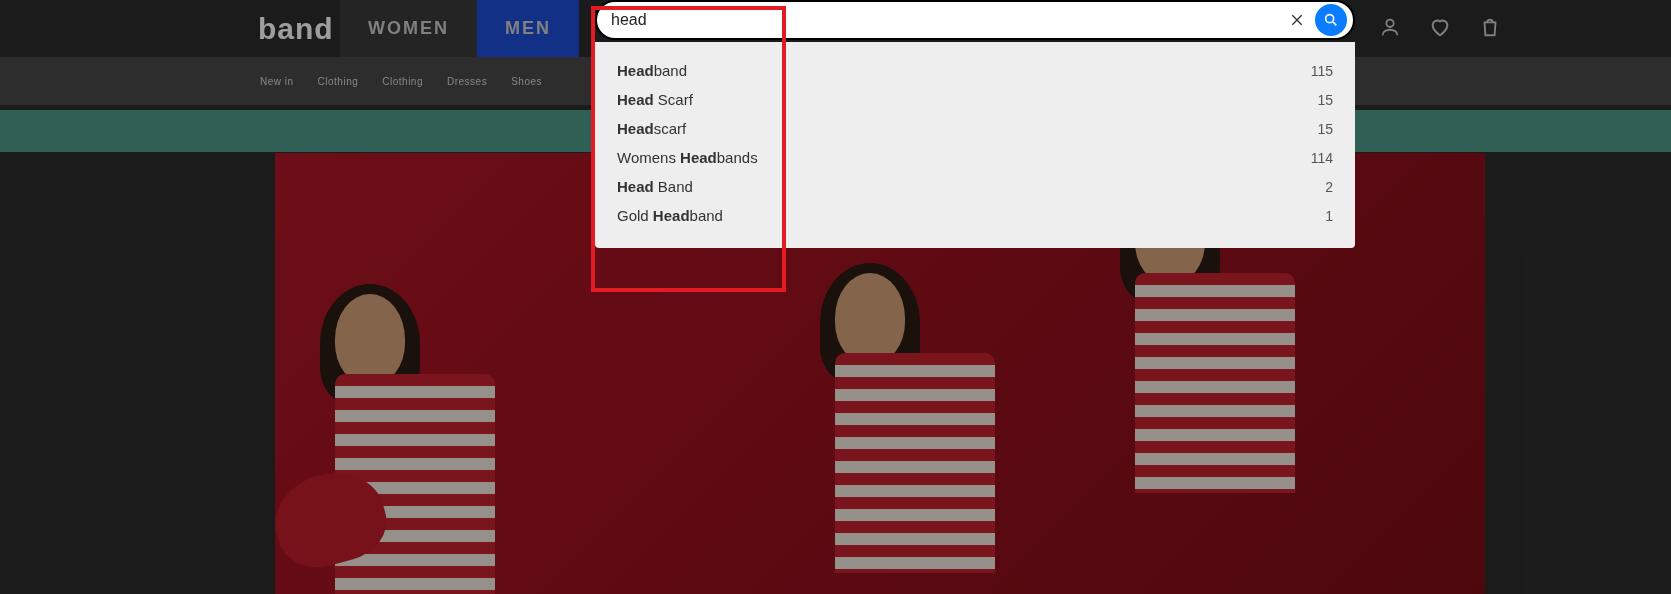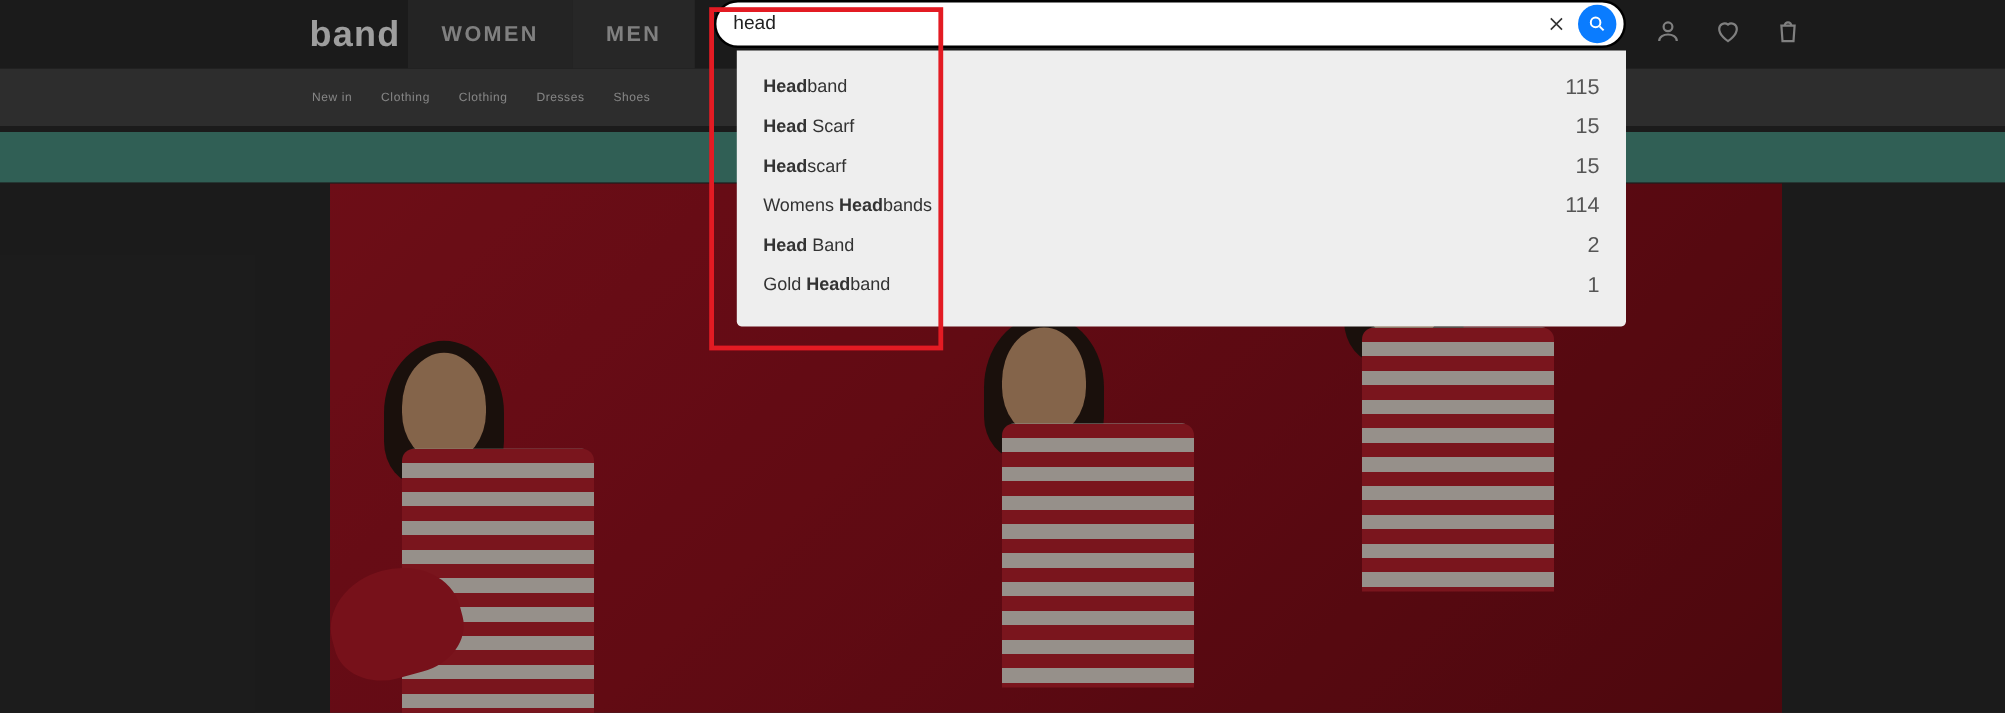--- a/index.html
+++ b/index.html
@@ -2,21 +2,21 @@
 <html><head>
 <meta charset="utf-8">
 <style>
 * { margin: 0; padding: 0; box-sizing: border-box; font-family: Arial, Helvetica, sans-serif; }
 body { width: 1671px; height: 594px; overflow: hidden; background: #2d2d2d; position: relative; }
 
 .topbar { height: 57px; background: #2d2d2d; display: flex; align-items: center; position: relative; z-index: 2; }
 .logo { color: #fff; font-weight: 900; font-size: 30px; letter-spacing: 1px; margin-left: 258px; width: 82px; }
 .gender-tabs { display: flex; height: 100%; }
 .gender-tab { display: flex; align-items: center; padding: 0 28px; color: #cfcfcf; font-size: 18px; font-weight: 700; letter-spacing: 2px; cursor: pointer; background: #3a3a3a; }
-.gender-tab.inactive { background: #404040; }
+.gender-tab.inactive { background: #1d4ed8; }
 .right-icons { position: absolute; right: 170px; top: 0; height: 57px; display: flex; align-items: center; gap: 28px; }
 .icon-svg { width: 22px; height: 22px; fill: none; stroke: #cfcfcf; stroke-width: 2; }
 
 .navbar { height: 48px; background: #4a4a4a; display: flex; align-items: center; padding-left: 260px; gap: 24px; position: relative; z-index: 1; }
 .nav-item { color: #d7d7d7; font-size: 10px; letter-spacing: 0.5px; cursor: pointer; }
 
 .promo { position: absolute; top: 110px; left: 0; right: 0; height: 42px; background: #4e9a8a; display: flex; align-items: center; justify-content: center; color: #222; font-size: 14px; font-weight: 700; letter-spacing: 3px; z-index: 0; }
 
 .hero { position: absolute; top: 153px; left: 275px; width: 1210px; height: 441px; background: linear-gradient(135deg, #b01626 0%, #9e1220 40%, #7d0d17 100%); overflow: hidden; z-index: 0; }
 .model { position: absolute; bottom: 0; }
@@ -30,24 +30,24 @@
 
 .dim-overlay { position: absolute; inset: 0; background: rgba(0,0,0,0.38); z-index: 3; }
 
 .search-wrapper { position: absolute; top: 0; left: 595px; width: 760px; z-index: 10; }
 .search-bar { height: 40px; background: #fff; border: 2px solid #000; border-radius: 20px; display: flex; align-items: center; padding: 0 6px 0 14px; position: relative; }
 .search-input { flex: 1; border: none; outline: none; font-size: 16px; color: #222; background: transparent; }
 .search-clear { width: 24px; height: 24px; display:flex; align-items:center; justify-content:center; cursor:pointer; margin-right: 6px; }
 .search-btn { width: 32px; height: 32px; border-radius: 50%; background: #0a7cff; display:flex; align-items:center; justify-content:center; cursor:pointer; }
 .search-btn svg { stroke:#fff; width:16px; height:16px; fill:none; stroke-width:2.5; }
 
-.dropdown { background: #eeeeee; border-radius: 0 0 4px 4px; margin-top: 2px; padding: 14px 0 18px; margin-left: 19px; }
+.dropdown { background: #eeeeee; border-radius: 0 0 4px 4px; margin-top: 2px; padding: 14px 0 18px; }
 .dd-item { display:flex; justify-content: space-between; align-items:center; padding: 6px 22px; font-size: 15px; color:#333; cursor:pointer; }
 .dd-text .match { font-weight: 700; }
-.dd-count { color:#555; font-size:18px; }
+.dd-count { color:#555; font-size:14px; }
 
 .highlight-box { position:absolute; top:6px; left:591px; width:195px; height:286px; border: 4px solid #e31b23; z-index:11; pointer-events:none; }
 </style>
 </head>
 <body>
 
 <div class="topbar">
   <div class="logo">band</div>
   <div class="gender-tabs">
     <div class="gender-tab">WOMEN</div>

